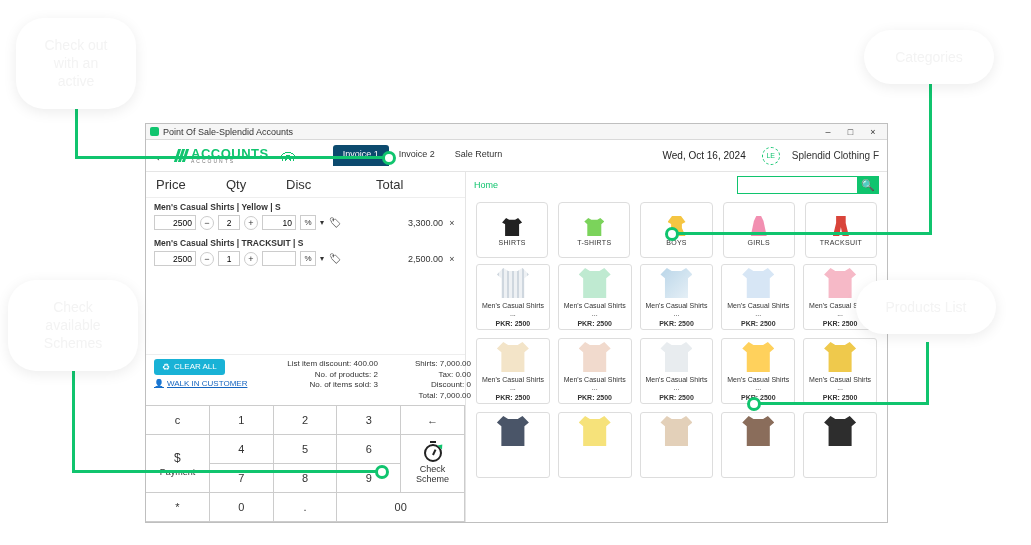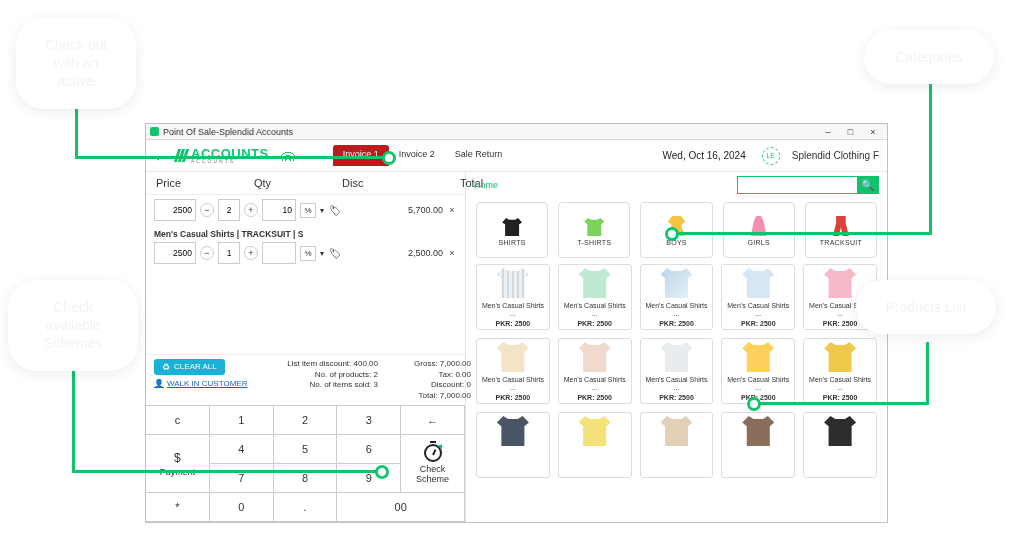--- a/index.html
+++ b/index.html
@@ -55,42 +55,42 @@
   .logo-sub  { font-size: 5px; color: #777; letter-spacing: 2px; margin-top: -2px; }
   .wifi { width: 14px; height: 10px; position: relative; margin-left: 4px; }
   .wifi::before { content:""; position:absolute; left:0; right:0; bottom:0; height:10px;
     background:
       radial-gradient(circle at 50% 100%, transparent 2px, #10c46e 2px, #10c46e 3px, transparent 3px),
       radial-gradient(circle at 50% 100%, transparent 5px, #10c46e 5px, #10c46e 6px, transparent 6px),
       radial-gradient(circle at 50% 100%, transparent 8px, #10c46e 8px, #10c46e 9px, transparent 9px);
   }
   .tabs { display: flex; align-items: flex-end; gap: 0; margin-left: auto; margin-right: 6px; }
   .tab { padding: 4px 10px 5px; font-size: 9px; border-bottom: 2px solid transparent; }
-  .tab.active { background: #b91c1c; color: #fff; border-radius: 3px 3px 0 0; }
+  .tab.active { background: #0c4a6e; color: #fff; border-radius: 3px 3px 0 0; }
   .date { font-size: 10px; color: #222; margin-left: auto; }
   .merchant-badge { width: 18px; height: 18px; border: 1px dashed #10c46e; border-radius: 50%; display:flex; align-items:center; justify-content:center; font-size:7px; color:#10c46e; margin: 0 4px 0 8px; }
   .merchant-name { font-size: 10px; }
 
   
   .body { flex: 1; display: flex; min-height: 0; }
   .left-pane  { width: 320px; border-right: 1px solid #e5e5e5; display: flex; flex-direction: column; }
   .right-pane { flex: 1; display: flex; flex-direction: column; min-width: 0; }
 
   
-  .cart-head { display: flex; padding: 5px 10px; font-size: 11px; color: #333; border-bottom: 1px solid #eee; gap: 28px; }
+  .cart-head { display: flex; padding: 5px 10px; font-size: 13px; color: #333; border-bottom: 1px solid #eee; }
   .col-price { flex: 0 0 70px; }
   .col-qty   { flex: 0 0 60px; }
   .col-disc  { flex: 0 0 90px; }
-  .col-total { flex: 1; text-align: right; }
+  .col-total { flex: 1; text-align: left; }
 
   .cart-items { padding: 4px 8px 2px; }
   .cart-item { margin-bottom: 8px; }
   .cart-item-name { font-size: 8.5px; font-weight: 600; margin-bottom: 3px; }
   .cart-item-row { display: flex; align-items: center; gap: 4px; }
-  .cart-item-row input[type=text] { height: 22px; border: 1px solid #ccc; text-align: right; font-size: 8.5px; padding: 0 3px; }
+  .cart-item-row input[type=text] { height: 15px; border: 1px solid #ccc; text-align: right; font-size: 8.5px; padding: 0 3px; }
   .price-in { width: 42px; }
   .qty-in   { width: 22px; text-align: center !important; }
   .disc-in  { width: 34px; }
   .step-btn { width: 14px; height: 14px; border: 1px solid #ccc; border-radius: 50%; display:flex; align-items:center; justify-content:center; font-size:9px; background:#fff; }
   .disc-type { width: 16px; height: 15px; border: 1px solid #ccc; display:flex; align-items:center; justify-content:center; font-size:8px; }
   .chev { font-size: 8px; }
   .tag-icon { width: 14px; height: 14px; display:flex; align-items:center; justify-content:center; font-size:10px; }
   .line-total { flex: 1; text-align: right; font-size: 9px; }
   .line-remove { width: 10px; text-align:center; font-size:9px; color:#444; }
 
@@ -242,30 +242,31 @@
       <div class="cart-head">
         <div class="col-price">Price</div>
         <div class="col-qty">Qty</div>
         <div class="col-disc">Disc</div>
         <div class="col-total">Total</div>
       </div>
 
       <div class="cart-items">
 
         <div class="cart-item">
+          <div class="cart-item-name">Men's Casual Shirts | Yellow | S</div>
           <div class="cart-item-row">
             <input type="text" class="price-in" value="2500" style="">
             <span class="step-btn">−</span>
             <input type="text" class="qty-in" value="2" style="">
             <span class="step-btn">+</span>
             <input type="text" class="disc-in" value="10" style="">
             <span class="disc-type">%</span>
             <span class="chev">▾</span>
             <span class="tag-icon">🏷</span>
-            <span class="line-total">5,700.00</span>
+            <span class="line-total">3,300.00</span>
             <span class="line-remove">×</span>
           </div>
         </div>
 
         <div class="cart-item">
           <div class="cart-item-name">Men's Casual Shirts | TRACKSUIT | S</div>
           <div class="cart-item-row">
             <input type="text" class="price-in" value="2500" style="">
             <span class="step-btn">−</span>
             <input type="text" class="qty-in" value="1" style="">
@@ -292,21 +293,21 @@
             <span>👤</span>
             <span>WALK IN CUSTOMER</span>
           </div>
         </div>
         <div class="sum-mid">
           <div><span>List item discount:</span> <span>400.00</span></div>
           <div><span>No. of products:</span> <span>2</span></div>
           <div><span>No. of items sold:</span> <span>3</span></div>
         </div>
         <div class="sum-right">
-          <div><span>Gross:</span> <span>7,000.00</span></div>
+          <div><span>Shirts:</span> <span>7,000.00</span></div>
           <div><span>Tax:</span> <span>0.00</span></div>
           <div><span>Discount:</span> <span>0</span></div>
           <div><span>Total:</span> <span>7,000.00</span></div>
         </div>
       </div>
 
       <div class="keypad">
         <div class="key">c</div>
         <div class="key">1</div>
         <div class="key">2</div>

